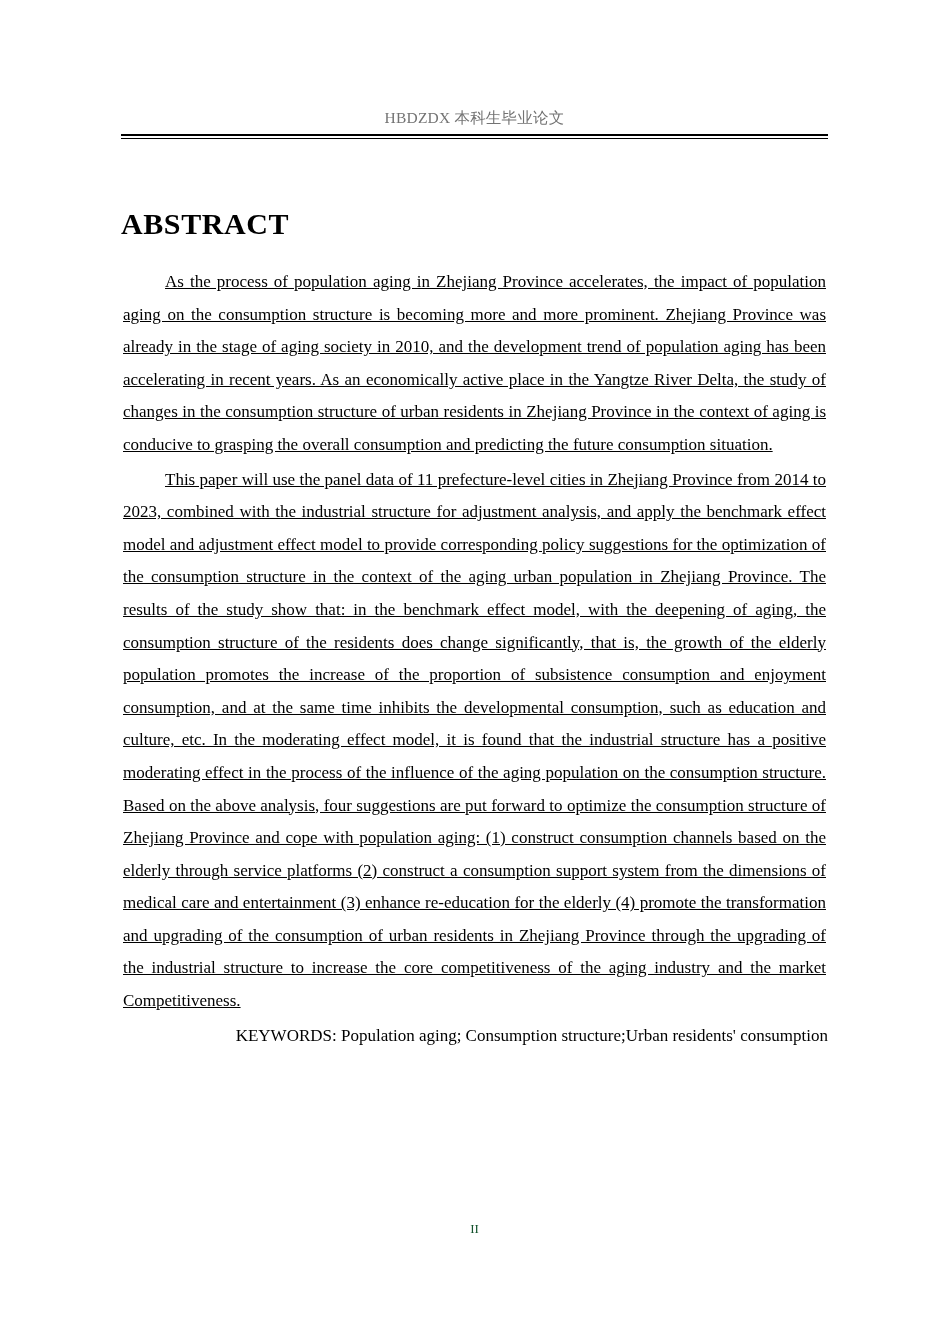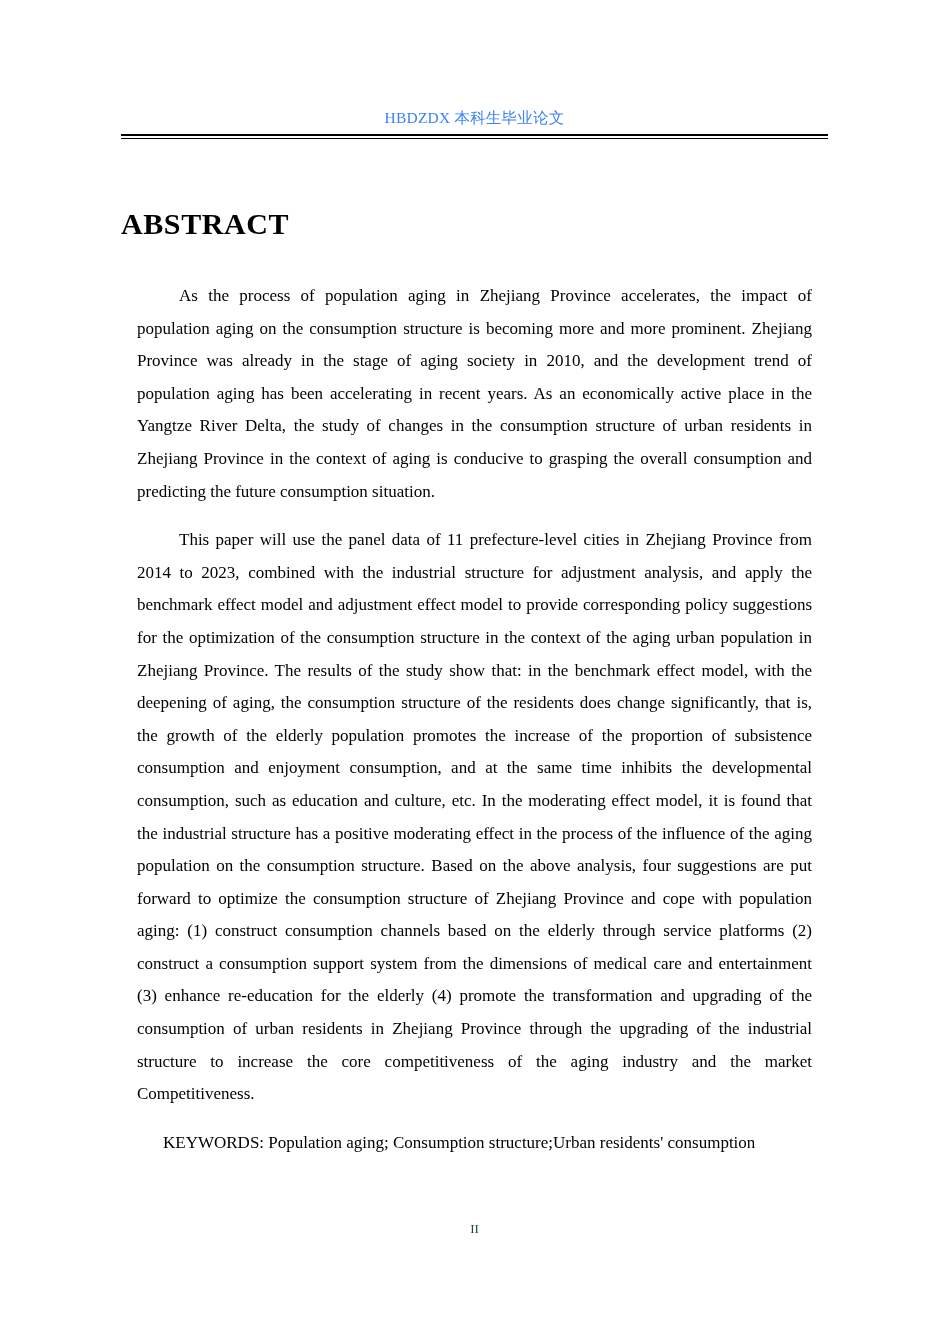--- a/index.html
+++ b/index.html
@@ -24,21 +24,21 @@
     left: 121px;
     top: 108px;
     width: 707px;
   }
   .header-text {
     text-align: center;
     font-family: "Liberation Serif", "DejaVu Serif", serif;
     font-size: 15.5px;
     line-height: 20px;
     letter-spacing: 0.2px;
-    color: #3b82f6;
+    color: #737373;
     white-space: nowrap;
   }
   .header-rule {
     margin-top: 6px;
     width: 100%;
   }
   .header-rule .rule-thick {
     height: 2px;
     background: #000000;
     width: 100%;
@@ -67,34 +67,35 @@
   }
 
   
   .body-block {
     position: absolute;
     left: 121px;
     top: 264px;
     width: 707px;
   }
   .para {
-    margin: 16px;
+    margin: 2px;
     text-align: justify;
     text-justify: inter-word;
     font-size: 17px;
     line-height: 32.6px;
     text-indent: 42px;
     hyphens: none;
+    text-decoration: underline;
   }
   .para.last-line-left {
     text-align-last: left;
   }
   .keywords {
     margin: 0;
-    text-align: left;
+    text-align: right;
     font-size: 17px;
     line-height: 32.6px;
     text-indent: 42px;
   }
 
   
   .footer {
     position: absolute;
     left: 121px;
     top: 1219px;

